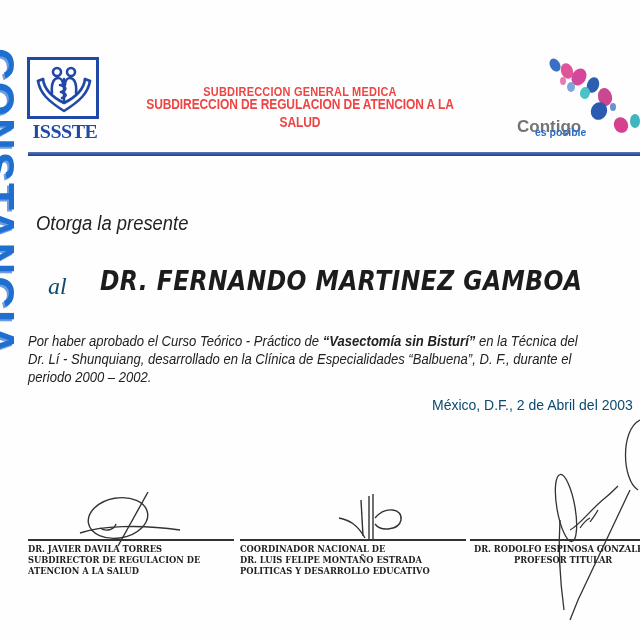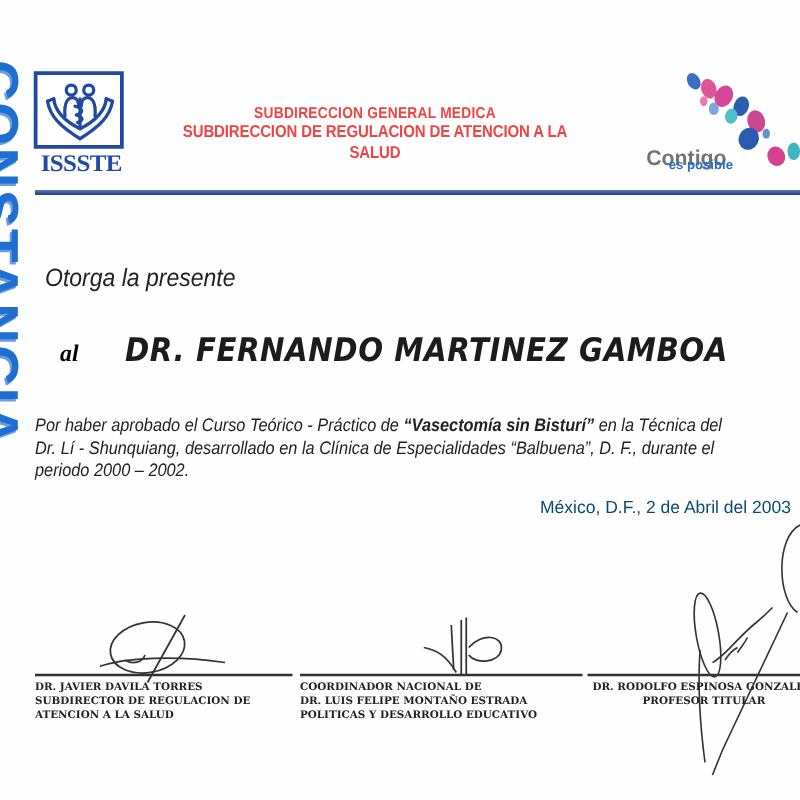--- a/index.html
+++ b/index.html
@@ -60,22 +60,22 @@
       background: linear-gradient(#5a78b6, #1d3f86);
     }
 
     
     .otorga {
       position: absolute; left: 36px; top: 212px; font-size: 20px; font-style: italic;
       color: #222; font-family: "Liberation Sans", sans-serif; transform: scaleX(0.92);
       transform-origin: left center;
     }
     .al {
-      position: absolute; left: 48px; top: 273px; font-size: 19px; font-weight: bold;
-      font-style: italic; font-family: "Liberation Serif", serif; color: #000000;
+      position: absolute; left: 48px; top: 273px; font-size: 24px; font-weight: normal;
+      font-style: italic; font-family: "Liberation Serif", serif; color: #0c4a6e;
     }
     .recipient {
       position: absolute; left: 100px; top: 266px; white-space: nowrap;
       font-size: 26px; font-weight: 900; font-style: italic; color: #1c1c1c;
       font-family: "DejaVu Sans", sans-serif; letter-spacing: 0.5px;
       transform: scaleX(0.9); transform-origin: left center;
     }
     .paragraph {
       position: absolute; left: 28px; top: 332px; width: 650px;
       font-size: 14.5px; font-style: italic; color: #222; line-height: 18px;

